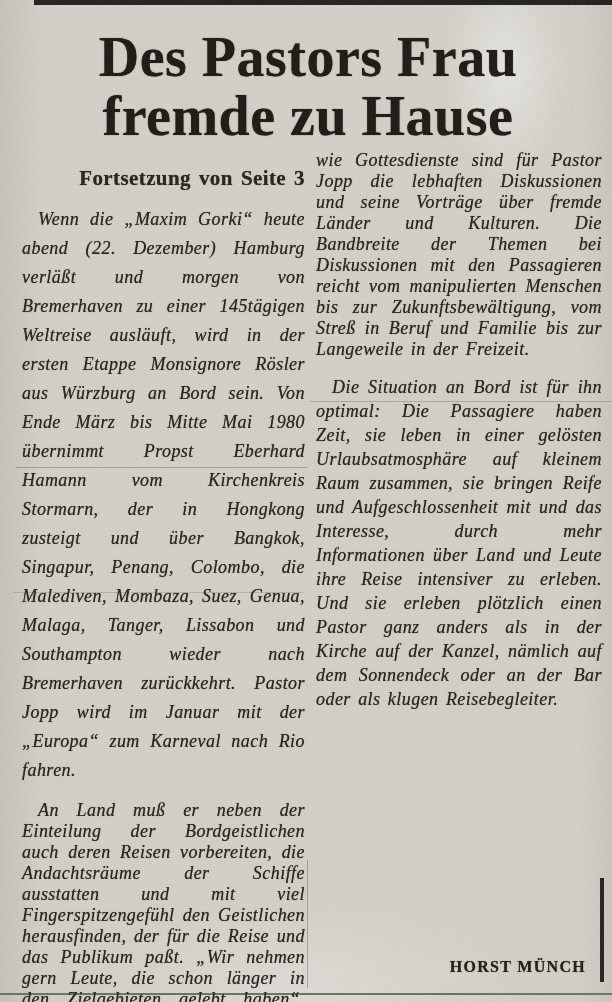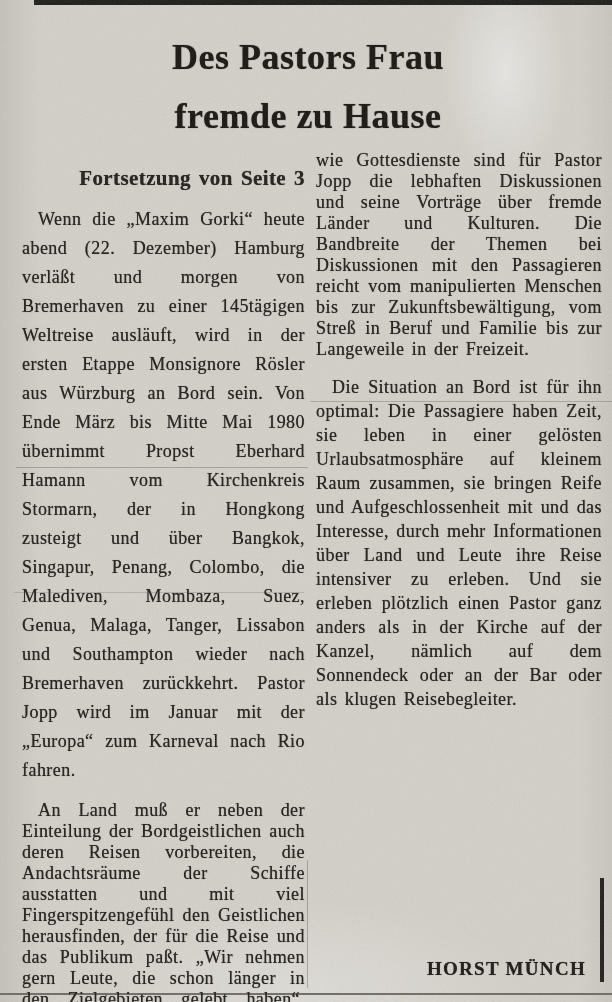--- a/index.html
+++ b/index.html
@@ -19,21 +19,21 @@
   .grain { position: absolute; inset: 0; pointer-events: none; opacity: 0.14; }
 
   .top-rule    { position: absolute; left: 34px; right: 0; top: 0; height: 5px; background: #1a1a18; }
   .bottom-rule { position: absolute; left: 0; right: 0; top: 993px; height: 2px; background: #6e6b63; }
   .side-rule   { position: absolute; left: 600px; top: 878px; width: 4px; height: 104px; background: #1d1d1b; }
 
   .headline {
     position: absolute; top: 28px; left: 10px; width: 596px;
     text-align: center;
     font-weight: bold;
-    font-size: 36px; line-height: 59px;
+    font-size: 56px; line-height: 59px;
     letter-spacing: 0.5px;
     color: #16130e;
     text-shadow: 0 0 1px rgba(22,19,14,0.75);
   }
 
   .col {
     position: absolute;
     text-align: justify;
     font-size: 18px;
     letter-spacing: 0.45px;
@@ -44,29 +44,29 @@
   .col-left  { left: 22px;  top: 166px; width: 283px; }
   .col-right { left: 316px; top: 150px; width: 286px; }
 
   .subhead {
     font-size: 21px; font-weight: bold;
     text-align: right; white-space: nowrap;
     margin: 0 0 14px 0;
     letter-spacing: 0.4px;
   }
 
-  .para { margin: 0 0 15px 0; text-indent: 16px; }
+  .para { margin: 0 0 15px 0; text-indent: 16px; font-style: italic; }
   .col-left  .para { line-height: 21px; }
   .col-left  .para:nth-of-type(1) { line-height: 29px; }
   .col-right .para { line-height: 24px; }
   .col-right .para:first-of-type { text-indent: 0; line-height: 21px; }
 
   .byline {
     position: absolute; right: 26px; top: 958px;
-    font-weight: bold; font-size: 19px;
+    font-weight: bold; font-size: 16px;
     letter-spacing: 1.3px;
     color: #1b1813;
     text-shadow: 0 0 0.7px rgba(27,24,19,0.8);
   }
 
   .crease { position: absolute; height: 1px; pointer-events: none; }
   .crease-1 { left: 16px;  top: 467px; width: 292px; background: rgba(60,55,48,0.32); }
   .crease-2 { left: 310px; top: 401px; width: 302px; background: rgba(60,55,48,0.28); }
   .crease-3 { left: 14px;  top: 592px; width: 290px; background: rgba(60,55,48,0.20); }
   .gutter-line { position: absolute; left: 307px; top: 860px; width: 1px; height: 128px; background: rgba(52,48,42,0.32); }

